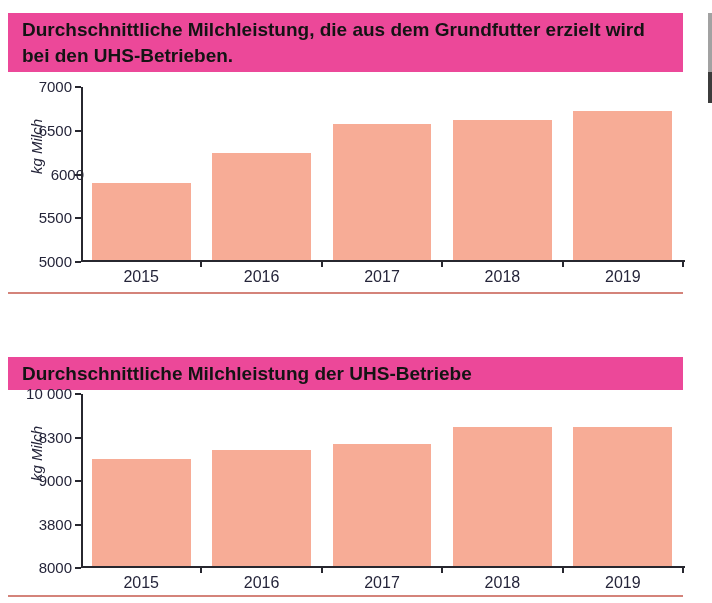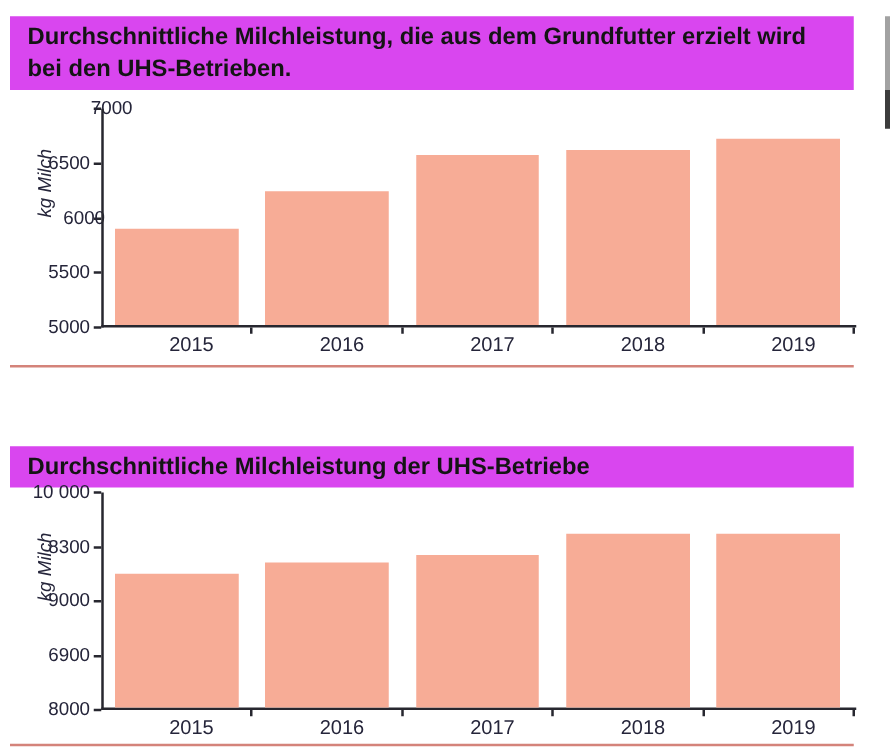--- a/index.html
+++ b/index.html
@@ -6,21 +6,21 @@
   .page{
     position:relative;
     width:712px;height:603px;
     background:#ffffff;
     overflow:hidden;
     font-family:"Liberation Sans", sans-serif;
   }
   .title-band{
     position:absolute;
     left:8px;width:675px;
-    background:#d946ef;
+    background:#ec4899;
     display:flex;align-items:center;
     box-sizing:border-box;
     padding-left:14px;padding-right:0;
   }
   .title-band .title-text{
     font-weight:bold;
     color:#141414;
     font-size:19px;
     line-height:26px;
     max-width:652px;
@@ -39,21 +39,21 @@
   .y-tick-label{
     position:absolute;
     text-align:right;
     font-size:15px;
     color:#25253a;
     line-height:18px;
     white-space:nowrap;
   }
   .bar{position:absolute;}
   .x-label-row{
-    position:absolute;left:12px;width:600px;height:20px;
+    position:absolute;left:0;width:600px;height:20px;
   }
   #xlabels1{top:267px;}
   #xlabels2{top:573px;}
   .x-tick-label{
     position:absolute;
     text-align:center;
     font-size:16px;
     color:#25253a;
     line-height:20px;
   }
@@ -104,21 +104,21 @@
   <div class="plot" id="plot1">
       <div class="y-tick" style="left: 75px; top: 174px; width: 6px; height: 2px;"></div>
       <div class="y-tick-label" style="left: 0px; top: 166px; width: 72px;">5000</div>
       <div class="y-tick" style="left: 75px; top: 130.25px; width: 6px; height: 2px;"></div>
       <div class="y-tick-label" style="left: 0px; top: 122.25px; width: 72px;">5500</div>
       <div class="y-tick" style="left: 75px; top: 86.5px; width: 6px; height: 2px;"></div>
       <div class="y-tick-label" style="left: 0px; top: 78.5px; width: 72px; margin-left: 12px;">6000</div>
       <div class="y-tick" style="left: 75px; top: 42.75px; width: 6px; height: 2px;"></div>
       <div class="y-tick-label" style="left: 0px; top: 34.75px; width: 72px;">6500</div>
       <div class="y-tick" style="left: 75px; top: -1px; width: 6px; height: 2px;"></div>
-      <div class="y-tick-label" style="left: 0px; top: -9px; width: 72px; margin-left: 34px;">7000</div>
+      <div class="y-tick-label" style="left: 0px; top: -9px; width: 72px;">7000</div>
       <div class="y-axis" style="left: 81px; top: 0px; width: 2px; height: 175px;"></div>
       <div class="x-axis" style="left: 81px; top: 173px; width: 604px; height: 2px;"></div>
       <div class="bar" style="left: 91.836px; top: 96.25px; width: 98.728px; height: 76.75px; background: rgb(247, 172, 150);"></div>
       <div class="bar" style="left: 212.236px; top: 65.625px; width: 98.728px; height: 107.375px; background: rgb(247, 172, 150);"></div>
       <div class="bar" style="left: 332.636px; top: 36.75px; width: 98.728px; height: 136.25px; background: rgb(247, 172, 150);"></div>
       <div class="bar" style="left: 453.036px; top: 33.25px; width: 98.728px; height: 139.75px; background: rgb(247, 172, 150);"></div>
       <div class="bar" style="left: 573.436px; top: 23.625px; width: 98.728px; height: 149.375px; background: rgb(247, 172, 150);"></div>
       <div class="x-tick" style="left: 200.4px; top: 175px; width: 2px; height: 5px;"></div>
       <div class="x-tick" style="left: 320.8px; top: 175px; width: 2px; height: 5px;"></div>
       <div class="x-tick" style="left: 441.2px; top: 175px; width: 2px; height: 5px;"></div>
@@ -139,21 +139,21 @@
   <div class="separator" id="sep1"></div>
 
   <div class="title-band" id="band2">
     <div class="title-text">Durchschnittliche Milchleistung der UHS-Betriebe</div>
   </div>
 
   <div class="plot" id="plot2">
       <div class="y-tick" style="left: 75px; top: 173px; width: 6px; height: 2px;"></div>
       <div class="y-tick-label" style="left: 0px; top: 165px; width: 72px; text-align: right;">8000</div>
       <div class="y-tick" style="left: 75px; top: 129.5px; width: 6px; height: 2px;"></div>
-      <div class="y-tick-label" style="left: 0px; top: 121.5px; width: 72px;">6900</div>
+      <div class="y-tick-label" style="left: 0px; top: 121.5px; width: 72px;">3800</div>
       <div class="y-tick" style="left: 75px; top: 86px; width: 6px; height: 2px;"></div>
       <div class="y-tick-label" style="left: 0px; top: 78px; width: 72px;">9000</div>
       <div class="y-tick" style="left: 75px; top: 42.5px; width: 6px; height: 2px;"></div>
       <div class="y-tick-label" style="left: 0px; top: 34.5px; width: 72px;">8300</div>
       <div class="y-tick" style="left: 75px; top: -1px; width: 6px; height: 2px;"></div>
       <div class="y-tick-label" style="left: 0px; top: -9px; width: 72px;">10 000</div>
       <div class="y-axis" style="left: 81px; top: 0px; width: 2px; height: 174px;"></div>
       <div class="x-axis" style="left: 81px; top: 172px; width: 604px; height: 2px;"></div>
       <div class="bar" style="left: 91.836px; top: 65.25px; width: 98.728px; height: 106.75px; background: rgb(247, 172, 150);"></div>
       <div class="bar" style="left: 212.236px; top: 55.68px; width: 98.728px; height: 116.32px; background: rgb(247, 172, 150);"></div>

